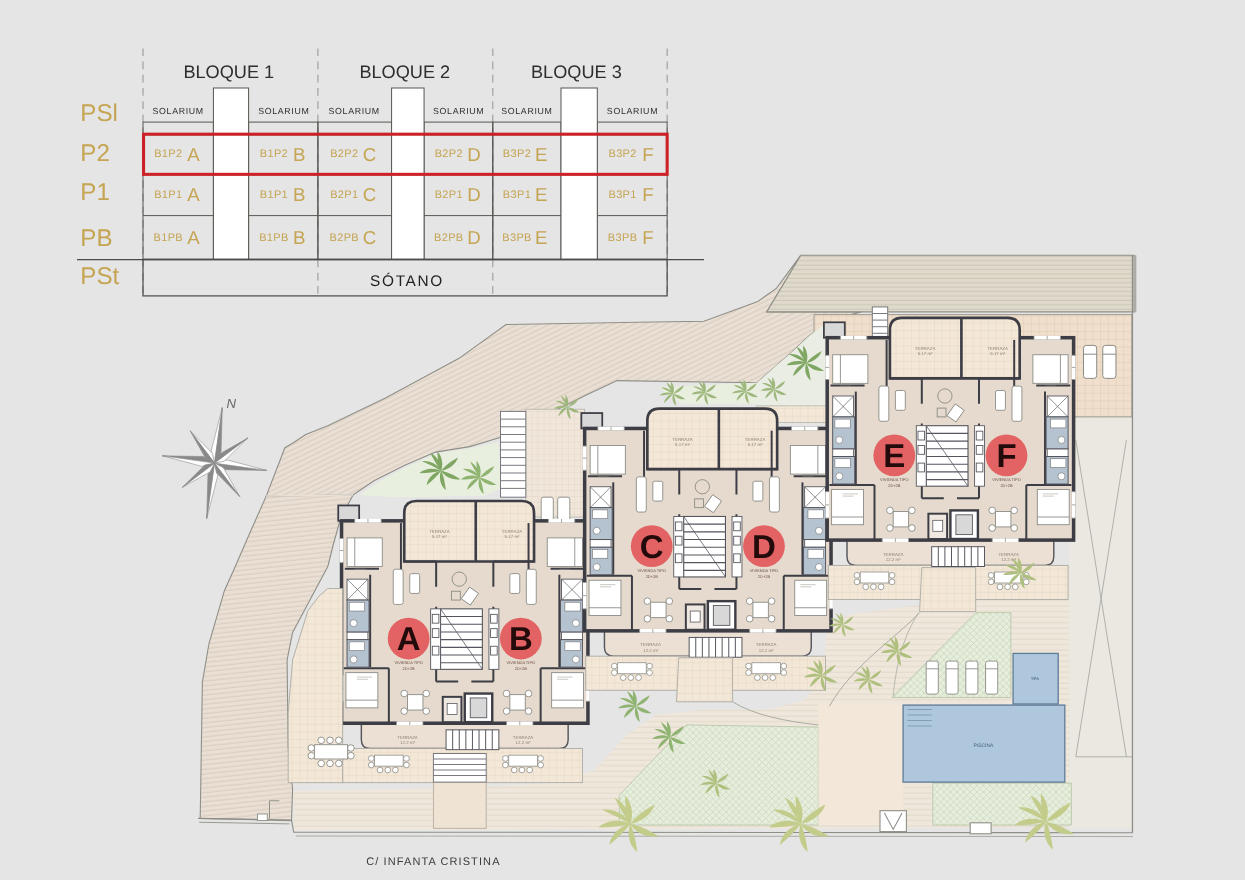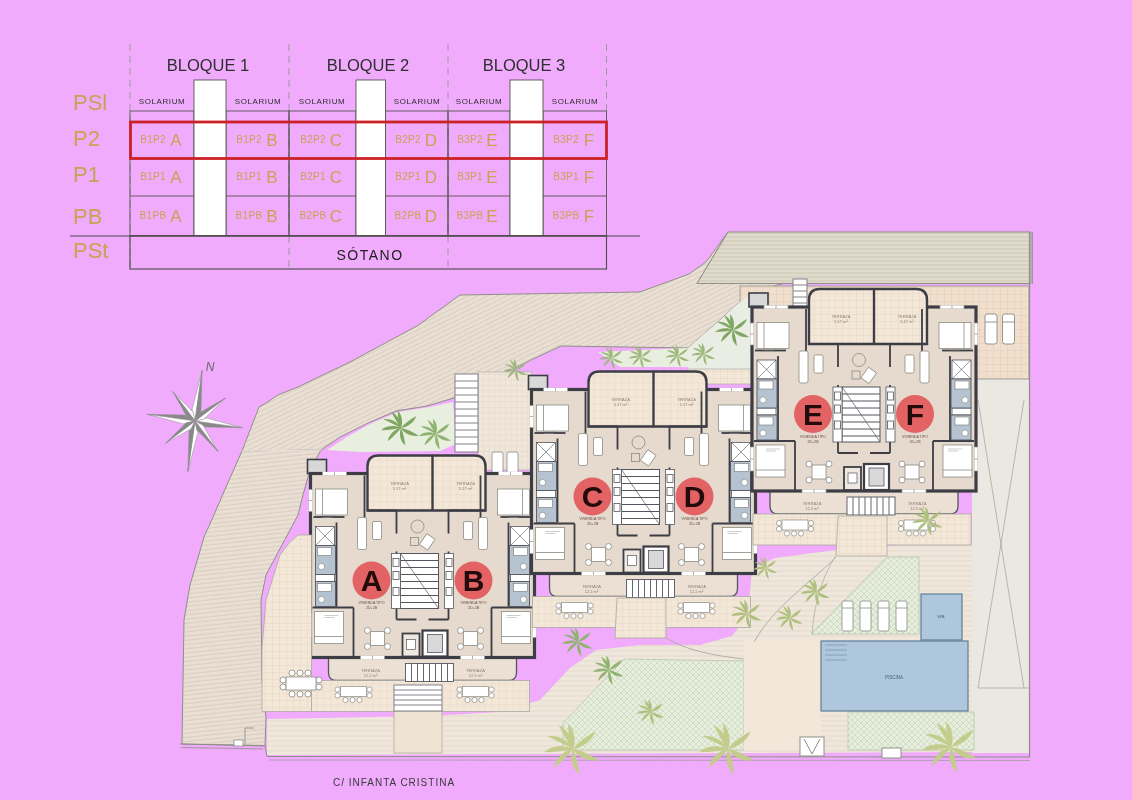--- a/index.html
+++ b/index.html
@@ -1,16 +1,16 @@
 <!DOCTYPE html>
 <html><head>
 <meta charset="utf-8">
 <style>
   html,body{margin:0;padding:0;background:#ffffff;}
-  #page{width:1132px;height:800px;position:relative;overflow:hidden;background:#f0abfc;}
+  #page{width:1132px;height:800px;position:relative;overflow:hidden;background:#e5e5e5;}
   svg text{font-family:"Liberation Sans",sans-serif;}
 </style>
 </head>
 <body>
 <div id="page">
 <svg width="1132" height="800" viewBox="0 0 1132 800" xmlns="http://www.w3.org/2000/svg">
 <defs>
   <pattern id="hatch" width="4.2" height="4.2" patternUnits="userSpaceOnUse" patternTransform="rotate(-26)">
     <rect width="4.2" height="4.2" fill="#eadfd4"></rect>
     <line x1="0" y1="1" x2="4.2" y2="1" stroke="#d6c9bb" stroke-width="0.85"></line>

